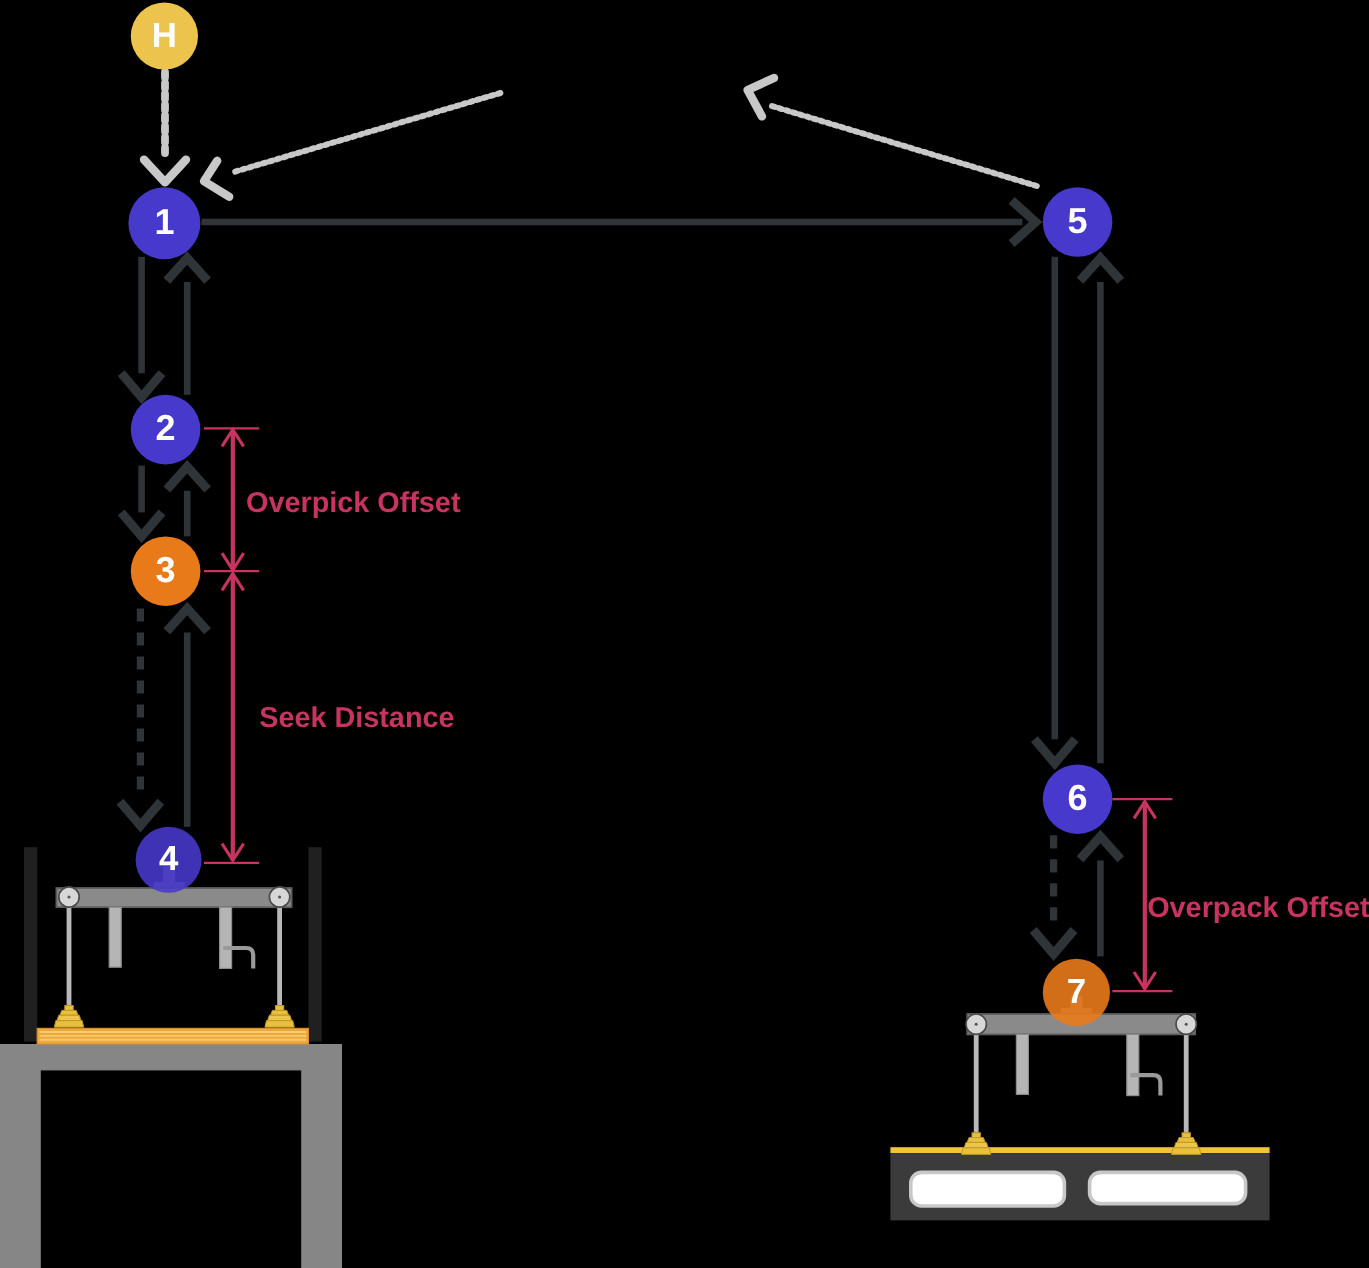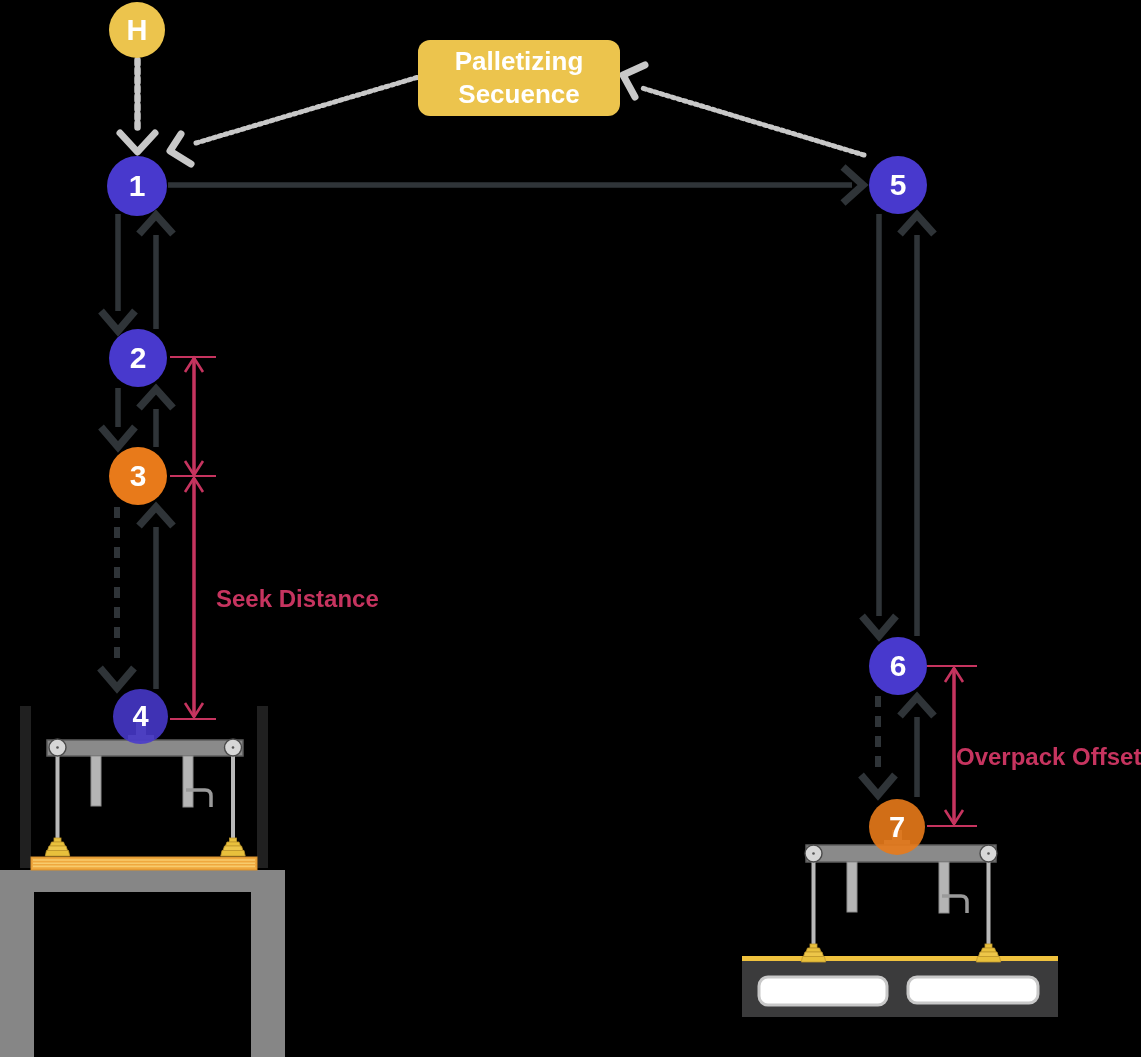--- a/index.html
+++ b/index.html
@@ -145,21 +145,18 @@
 
   <div class="node node-home" style="left:109px;top:2px;width:56px;height:56px;">H</div>
   <div class="node node-blue" style="left:107px;top:156px;width:60px;height:60px;">1</div>
   <div class="node node-blue" style="left:109px;top:329px;width:58px;height:58px;">2</div>
   <div class="node node-orange" style="left:109px;top:447px;width:58px;height:58px;">3</div>
   <div class="node node-glass-blue" style="left:113px;top:689px;width:55px;height:55px;font-size:29px;">4</div>
   <div class="node node-blue" style="left:869px;top:156px;width:58px;height:58px;">5</div>
   <div class="node node-blue" style="left:869px;top:637px;width:58px;height:58px;">6</div>
   <div class="node node-glass-orange" style="left:869px;top:799px;width:56px;height:56px;font-size:29px;">7</div>
 
-  <div class="seq-box">
-    <span>Palletizing</span>
-    <span>Secuence</span>
-  </div>
 
+  <div class="measure-label" style="left:205px;top:406px;">Overpick Offset</div>
   <div class="measure-label" style="left:216px;top:585px;">Seek Distance</div>
   <div class="measure-label" style="left:956px;top:743px;">Overpack Offset</div>
 
 </div>
 
 </body></html>

